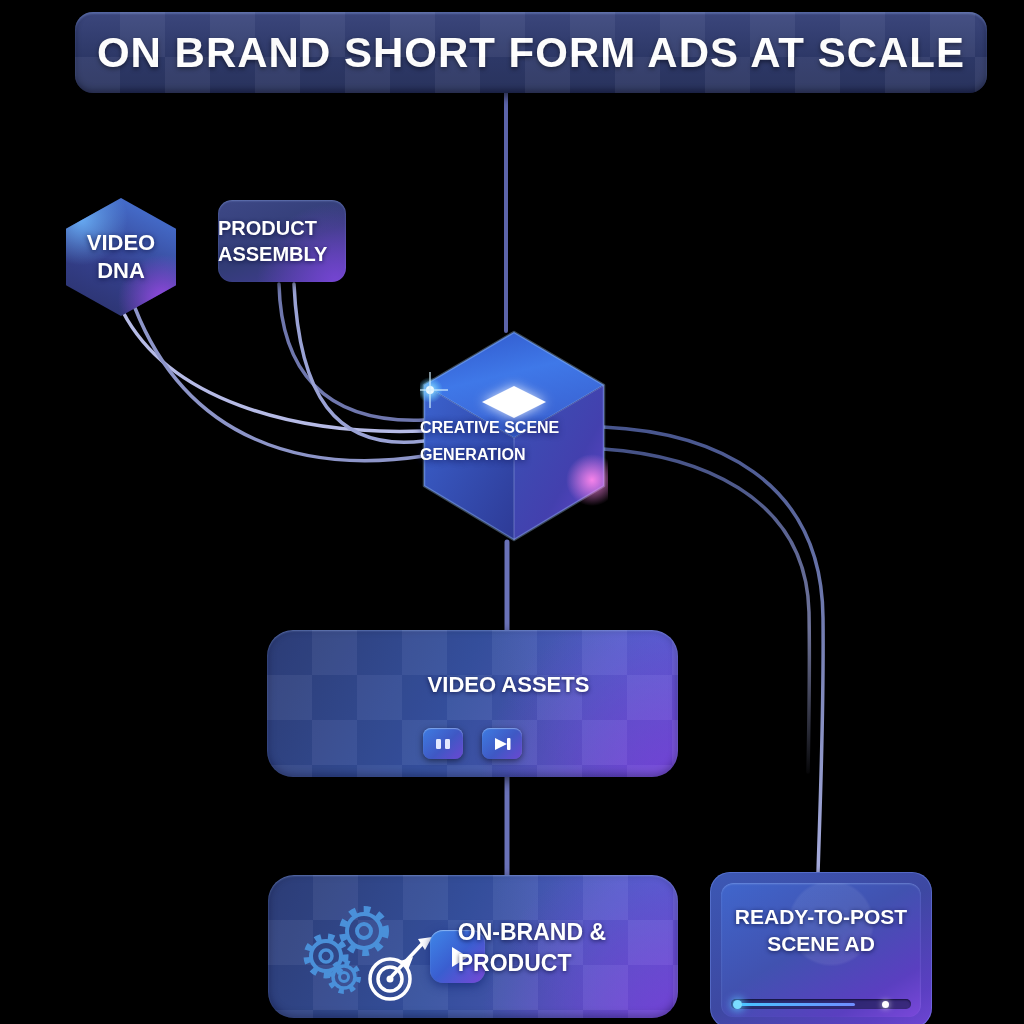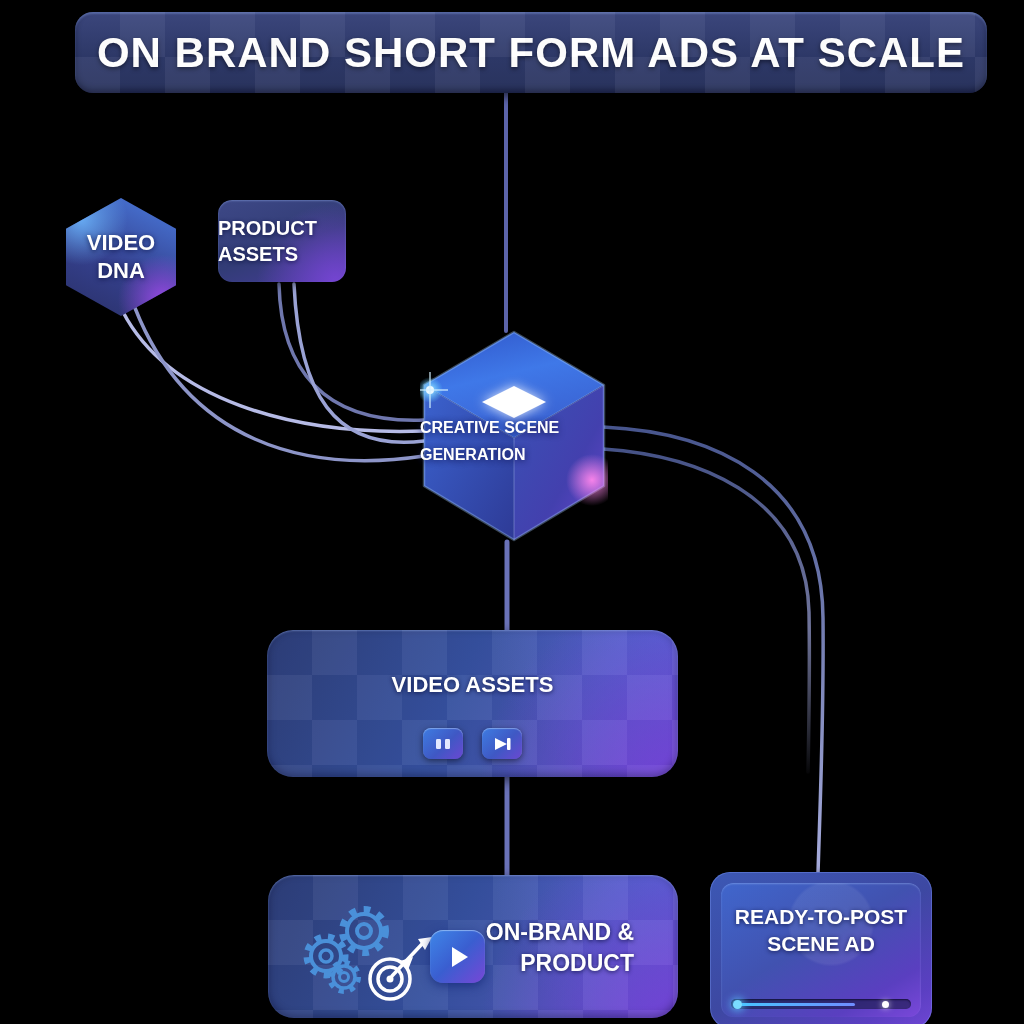--- a/index.html
+++ b/index.html
@@ -52,30 +52,30 @@
   
   .bigbox{
     border-radius:26px;
     background:
       radial-gradient(circle at 100% 110%, rgba(118,66,220,.95) 0%, rgba(118,66,220,0) 45%),
       radial-gradient(circle at 96% 0%, rgba(90,110,230,.55) 0%, rgba(90,110,230,0) 40%),
       linear-gradient(115deg,#2d3d77 0%,#35509e 45%,#4a58b4 75%,#5d50c0 100%);
     box-shadow:inset 0 1px 2px rgba(160,190,255,.45), inset 0 -2px 8px rgba(0,0,30,.4), 0 4px 12px rgba(0,0,0,.55);
   }
   .va{left:267px;top:630px;width:411px;height:147px;}
-  .va-text{position:absolute;left:0;top:40px;width:100%;text-align:center;font-size:22px;line-height:29px;text-shadow:0 1px 4px rgba(10,15,60,.8);}
+  .va-text{position:absolute;left:0;top:40px;width:100%;text-align:center;font-size:22px;line-height:29px;text-shadow:0 1px 4px rgba(10,15,60,.8);padding-left:36px;}
   .va-buttons{position:absolute;left:0;top:98px;width:100%;display:flex;justify-content:center;gap:19px;}
   .mini-btn{
     width:40px;height:31px;border-radius:8px;
     background:linear-gradient(135deg,#3e7de2 0%,#3f58c4 55%,#6b48d2 100%);
     box-shadow:0 2px 6px rgba(0,0,0,.5), inset 0 1px 1px rgba(190,215,255,.5);
     display:flex;align-items:center;justify-content:center;
   }
   .ob{left:268px;top:875px;width:410px;height:143px;}
-  .ob-text{position:absolute;right:44px;top:42px;text-align:right;font-size:23px;line-height:31px;text-shadow:0 1px 4px rgba(10,15,60,.8);}
+  .ob-text{position:absolute;right:72px;top:42px;text-align:left;font-size:23px;line-height:31px;text-shadow:0 1px 4px rgba(10,15,60,.8);}
   .play-btn{
     position:absolute;left:162px;top:55px;width:55px;height:53px;border-radius:13px;
     background:linear-gradient(135deg,#3f86e8 0%,#3a5ed0 50%,#7747d6 100%);
     box-shadow:0 3px 10px rgba(20,40,120,.7), inset 0 1px 1px rgba(190,220,255,.6);
     display:flex;align-items:center;justify-content:center;
   }
   .icons-cluster{position:absolute;left:26px;top:22px;}
   
   .rtp{
     left:710px;top:872px;width:222px;height:156px;border-radius:20px;
@@ -136,21 +136,21 @@
     <div class="banner-text">ON BRAND SHORT FORM ADS AT SCALE</div>
   </div>
 
   <div class="node hex-small">
     <div class="t">VIDEO</div>
     <div class="t">DNA</div>
   </div>
 
   <div class="node pd">
     <div class="t">PRODUCT</div>
-    <div class="t">ASSETS</div>
+    <div class="t">ASSEMBLY</div>
   </div>
 
   <div class="node cube">
     <svg width="188" height="218" viewBox="0 0 188 218">
       <defs>
         <linearGradient id="topF" x1="0" y1="0" x2="0.4" y2="1">
           <stop offset="0" stop-color="#2f55c8"></stop>
             <stop offset="0.5" stop-color="#3f78e8"></stop>
             <stop offset="1" stop-color="#3a62d2"></stop>
         </linearGradient>

